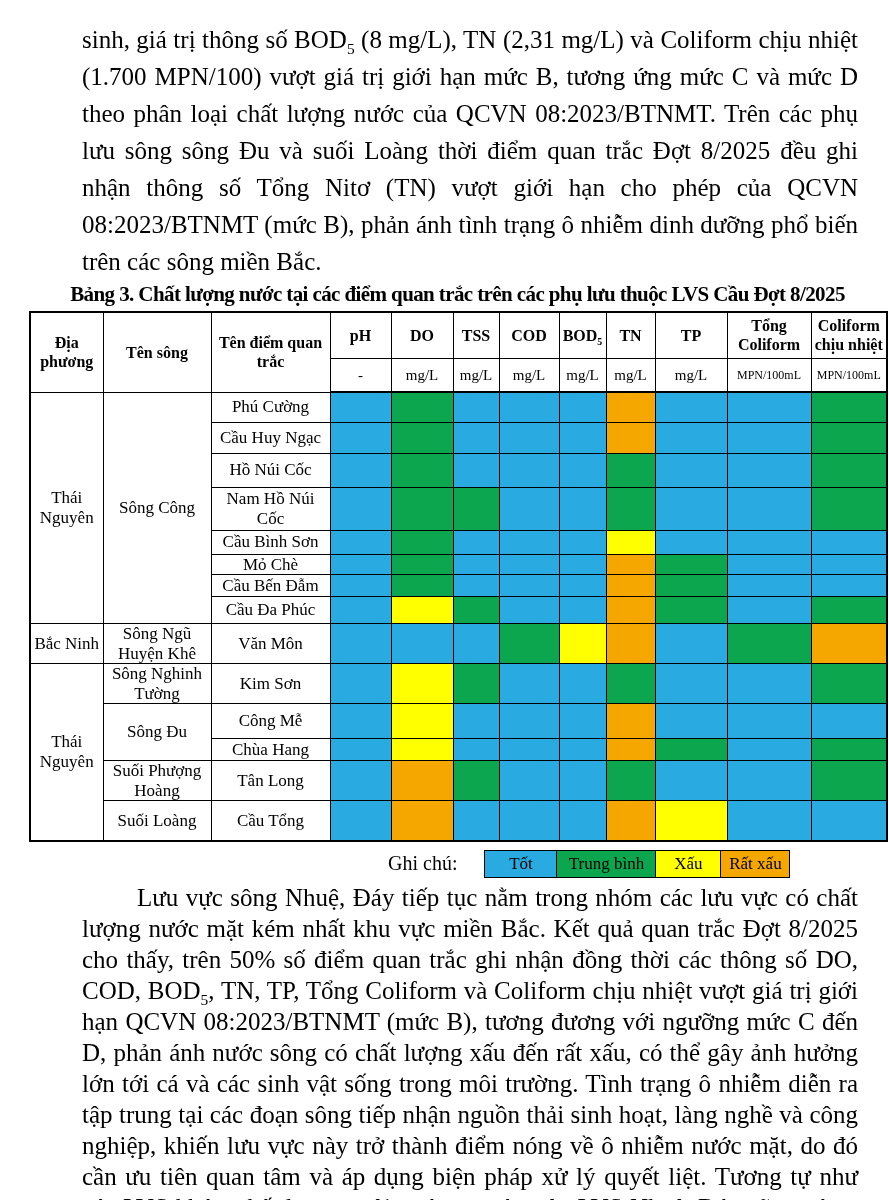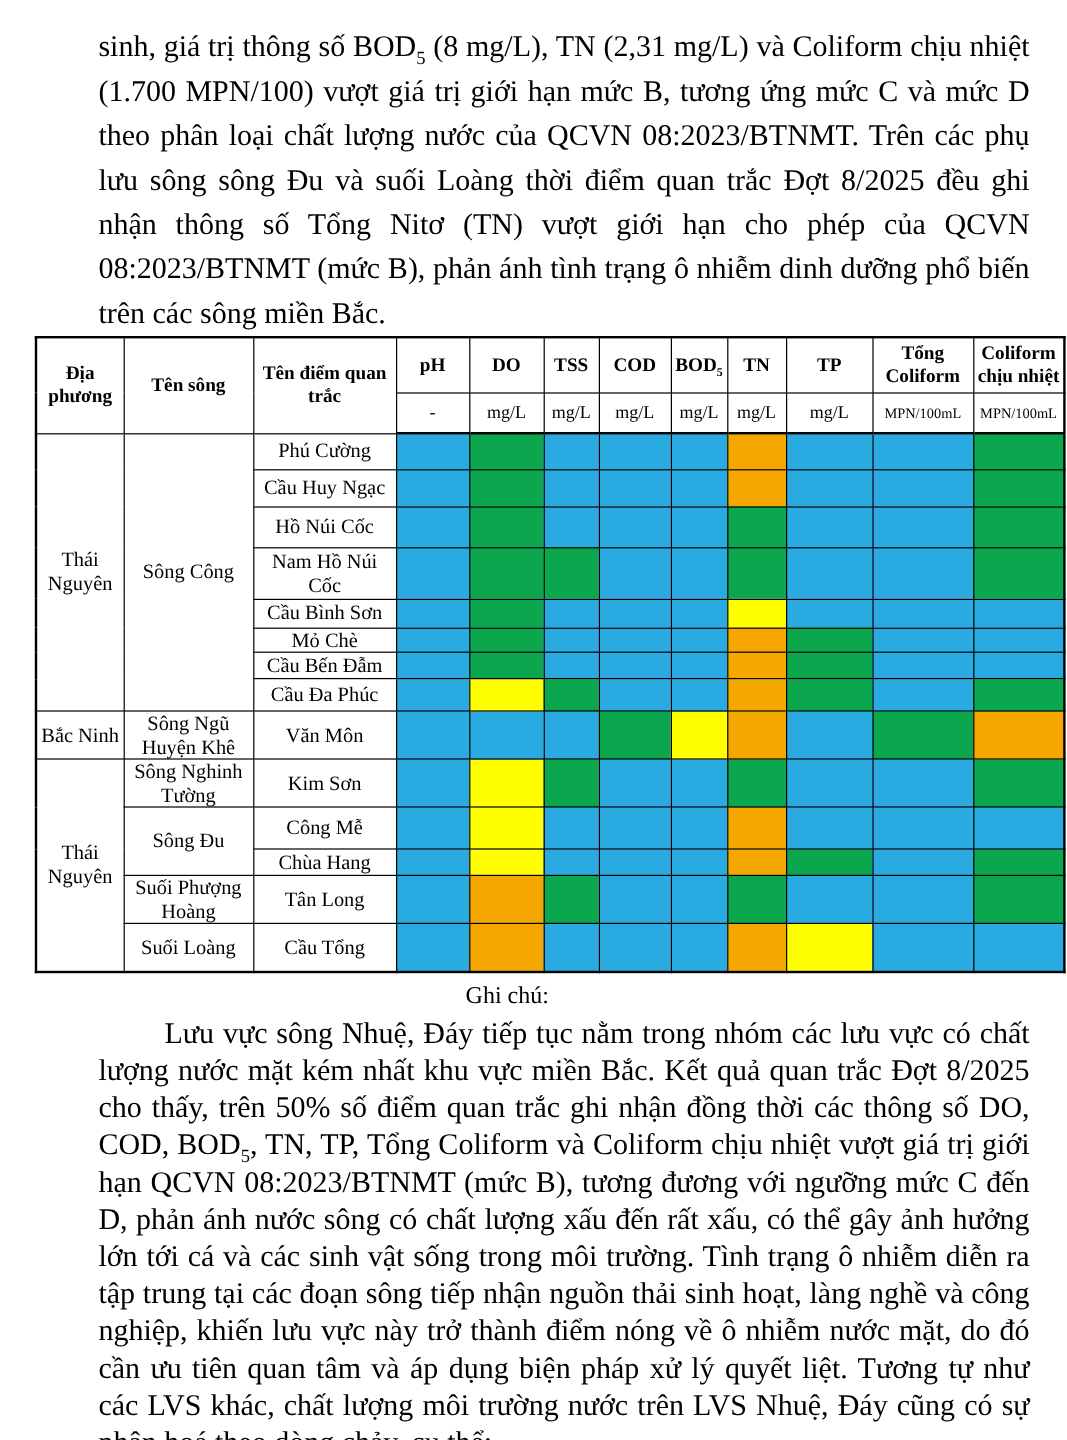--- a/index.html
+++ b/index.html
@@ -37,20 +37,21 @@
   
   .heading2{margin:12px 31px 0 130px;font-weight:bold;font-style:italic;font-size:25px;line-height:30px;}
 </style>
 </head>
 <body>
 
 <div class="page">
 
   <p class="para p1">sinh, giá trị thông số BOD<sub>5</sub> (8 mg/L), TN (2,31 mg/L) và Coliform chịu nhiệt (1.700 MPN/100) vượt giá trị giới hạn mức B, tương ứng mức C và mức D theo phân loại chất lượng nước của QCVN 08:2023/BTNMT. Trên các phụ lưu sông sông Đu và suối Loàng thời điểm quan trắc Đợt 8/2025 đều ghi nhận thông số Tổng Nitơ (TN) vượt giới hạn cho phép của QCVN 08:2023/BTNMT (mức B), phản ánh tình trạng ô nhiễm dinh dưỡng phổ biến trên các sông miền Bắc.</p>
 
+  <div class="tbl-title">Bảng 3. Chất lượng nước tại các điểm quan trắc trên các phụ lưu thuộc LVS Cầu Đợt 8/2025</div>
 
   <table class="wq">
     <colgroup>
       <col class="c0">
         <col class="c1">
         <col class="c2">
         <col class="c3">
         <col class="c4">
       <col class="c5">
         <col class="c6">
@@ -263,18 +264,24 @@
           <td style="background: rgb(245, 167, 0);"></td>
           <td style="background: rgb(255, 255, 0);"></td>
           <td style="background: rgb(41, 171, 226);"></td>
           <td style="background: rgb(41, 171, 226);"></td>
         </tr>
       </tbody>
   </table>
 
   <div class="legend">
     <span class="legend-label">Ghi chú:</span>
+    <div class="legend-boxes">
+      <span class="lg-box lg-good" style="background: rgb(41, 171, 226);">Tốt</span>
+      <span class="lg-box lg-medium" style="background: rgb(12, 166, 79);">Trung bình</span>
+      <span class="lg-box lg-bad" style="background: rgb(255, 255, 0);">Xấu</span>
+      <span class="lg-box lg-verybad" style="background: rgb(245, 167, 0);">Rất xấu</span>
+    </div>
   </div>
 
 
   <p class="para p2">Lưu vực sông Nhuệ, Đáy tiếp tục nằm trong nhóm các lưu vực có chất lượng nước mặt kém nhất khu vực miền Bắc. Kết quả quan trắc Đợt 8/2025 cho thấy, trên 50% số điểm quan trắc ghi nhận đồng thời các thông số DO, COD, BOD<sub>5</sub>, TN, TP, Tổng Coliform và Coliform chịu nhiệt vượt giá trị giới hạn QCVN 08:2023/BTNMT (mức B), tương đương với ngưỡng mức C đến D, phản ánh nước sông có chất lượng xấu đến rất xấu, có thể gây ảnh hưởng lớn tới cá và các sinh vật sống trong môi trường. Tình trạng ô nhiễm diễn ra tập trung tại các đoạn sông tiếp nhận nguồn thải sinh hoạt, làng nghề và công nghiệp, khiến lưu vực này trở thành điểm nóng về ô nhiễm nước mặt, do đó cần ưu tiên quan tâm và áp dụng biện pháp xử lý quyết liệt. Tương tự như các LVS khác, chất lượng môi trường nước trên LVS Nhuệ, Đáy cũng có sự phân hoá theo dòng chảy, cụ thể:</p>
 
 </div>
 
 </body></html>

